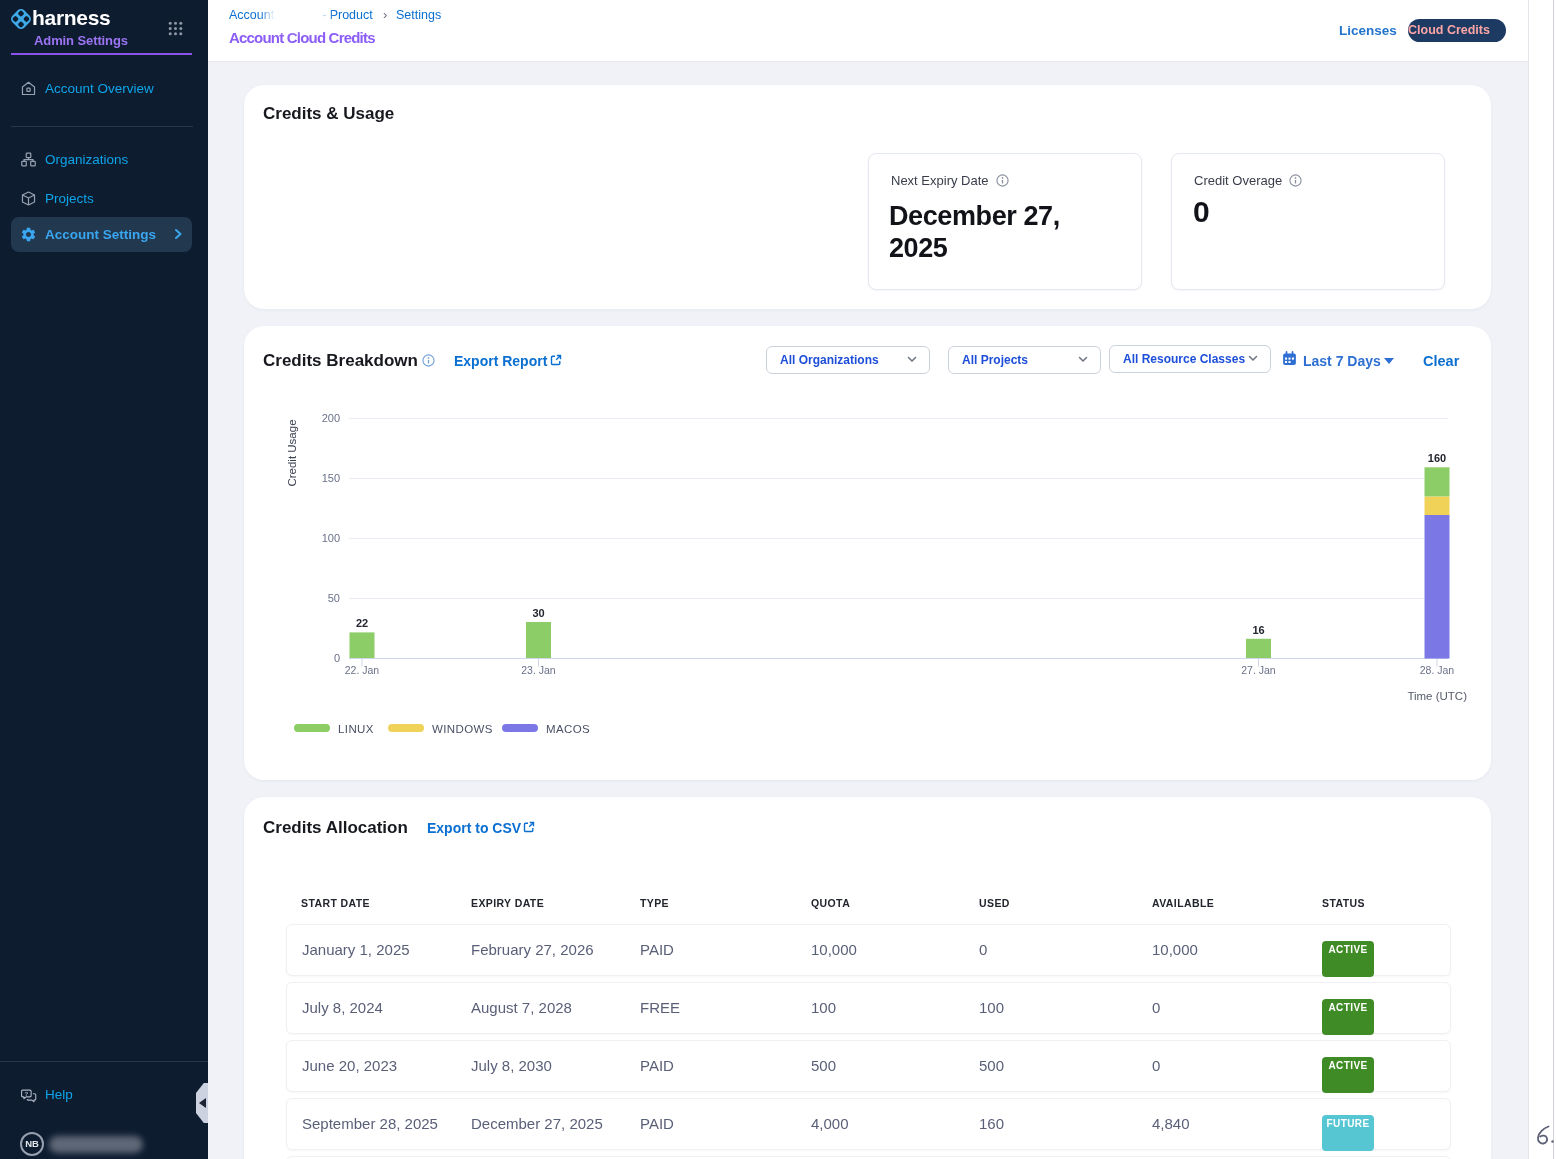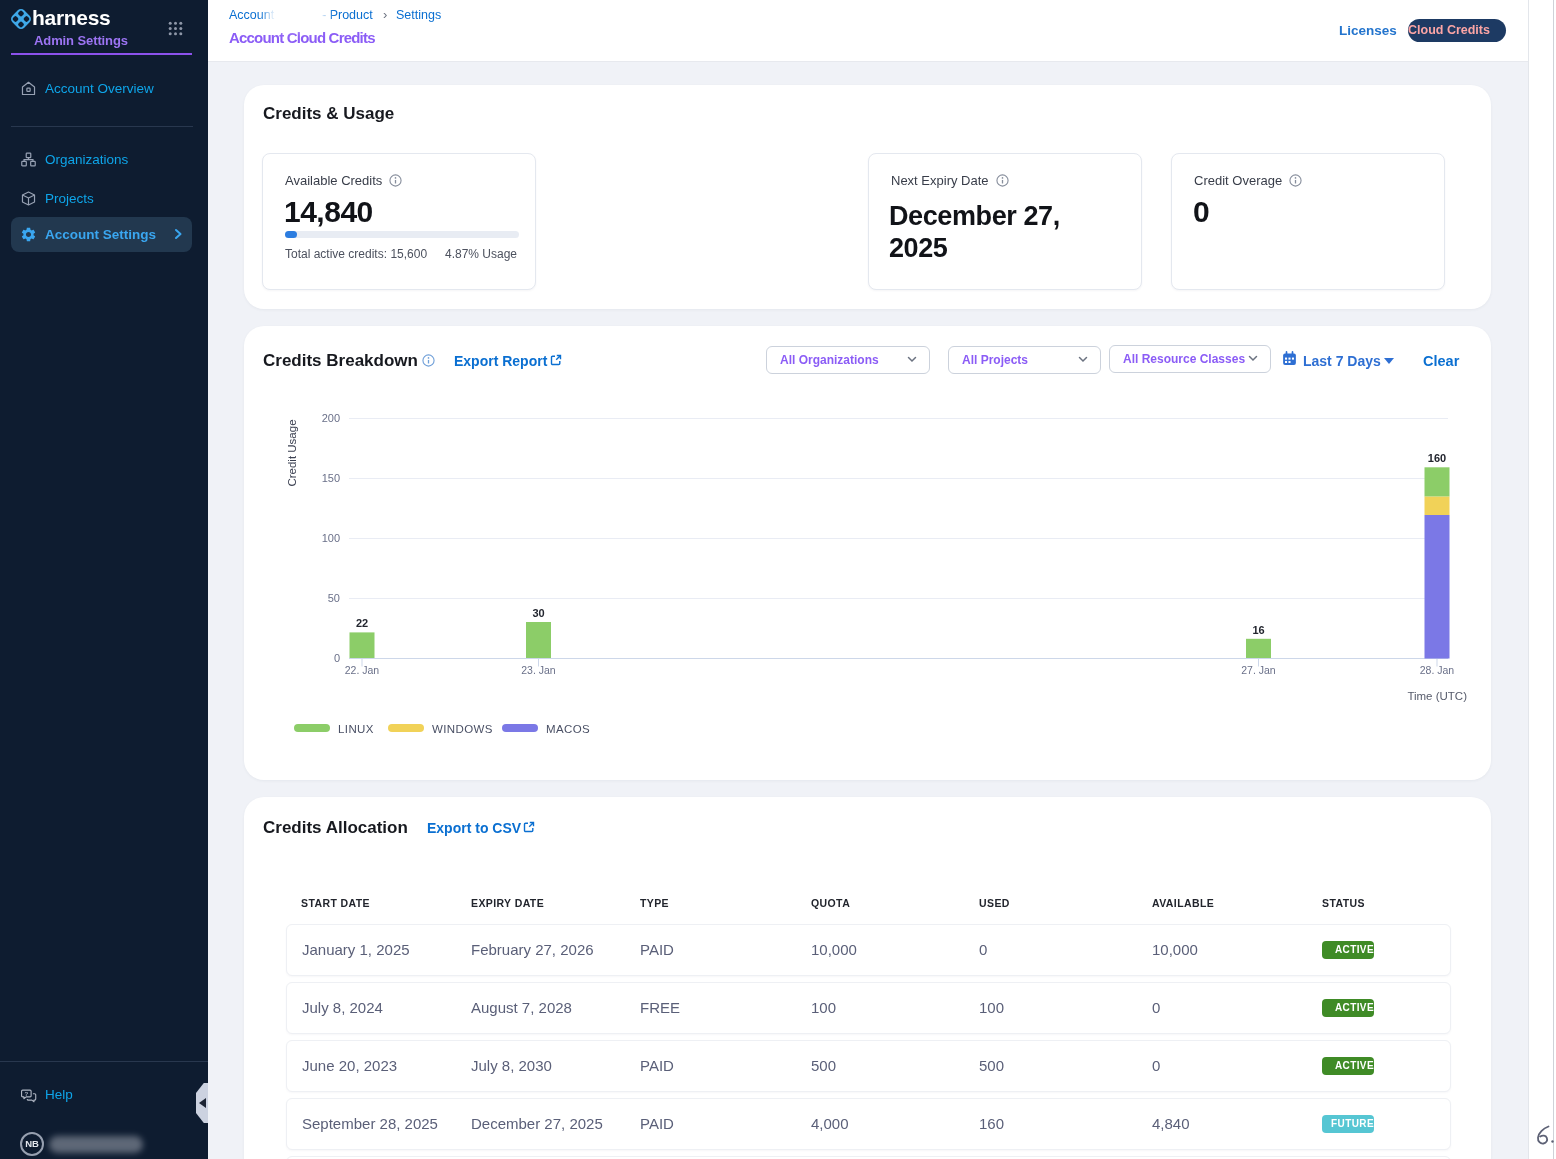--- a/index.html
+++ b/index.html
@@ -18,22 +18,22 @@
 .pill{position:absolute;left:1408px;top:19px;width:98px;height:23px;background:#1d3a63;border-radius:12px;color:#fca5a5;font-size:12.5px;font-weight:700;text-align:left;line-height:23px}
 
 #main{position:absolute;left:208px;top:62px;width:1320px;height:1097px;background:#f0f2f7}
 .card{position:absolute;background:#fff;border-radius:20px;box-shadow:0 1px 3px rgba(50,60,90,.06)}
 .ctitle{font-size:17px;font-weight:700;color:#17191f}
 .stat{position:absolute;width:274px;height:137px;background:#fff;border:1px solid #e4e8ef;border-radius:8px;box-shadow:0 1px 2px rgba(50,60,90,.05)}
 .slabel{position:absolute;left:22px;top:19px;font-size:13px;color:#383d49;font-weight:500;display:flex;align-items:center;gap:7px;white-space:nowrap}
 .snum{position:absolute;left:21px;top:40px;font-size:30px;font-weight:700;color:#111318;letter-spacing:-.5px}
 .ssub{font-size:12px;color:#4c515e}
 .link{color:#0a6fd1;font-weight:700;font-size:14px}
-.selbox{position:absolute;height:28px;border:1px solid #ccd2dc;border-radius:6px;background:#fff;font-size:12px;font-weight:600;color:#8b5cf6}
-.badge{position:absolute;width:52px;height:18px;border-radius:4px;color:#fff;font-size:10px;font-weight:700;text-align:right;line-height:18px;letter-spacing:.4px}
+.selbox{position:absolute;height:28px;border:1px solid #ccd2dc;border-radius:6px;background:#fff;font-size:12px;font-weight:600;color:#1d4ed8}
+.badge{position:absolute;width:52px;height:36px;border-radius:4px;color:#fff;font-size:10px;font-weight:700;text-align:center;line-height:18px;letter-spacing:.4px}
 .rowcard{position:absolute;left:42px;width:1165px;height:52px;background:#fff;border:1px solid #eef0f4;border-radius:6px;box-shadow:0 1px 2px rgba(50,60,90,.04)}
 .cell{position:absolute;font-size:15px;color:#5a5f78;top:16px}
 .th{position:absolute;font-size:10.5px;font-weight:700;color:#22252d;letter-spacing:.4px}
 </style>
 </head>
 <body>
 
 <div id="side">
   <svg class="abs" style="left:9px;top:7px" width="24" height="24" viewBox="0 0 24 24">
     <rect x="3.6" y="3.6" width="16.8" height="16.8" rx="4.6" transform="rotate(45 12 12)" fill="#3fa8e8"></rect>
@@ -112,35 +112,20 @@
   <div class="abs" style="left:58px;top:3px;width:62px;height:26px;background:#fff;border-radius:13px;filter:blur(4px);opacity:.95"></div>
   <div class="abs" style="left:1131px;top:23px;font-size:13.5px;font-weight:600;color:#2374cd">Licenses</div>
 </div>
 <div class="pill">Cloud Credits</div>
 
 <div id="main">
 
   <div class="card" style="left:36px;top:23px;width:1247px;height:224px">
     <div class="abs ctitle" style="left:19px;top:19px">Credits &amp; Usage</div>
 
-    <div class="stat" style="left:18px;top:68px">
-      <div class="slabel">
-          <span>Available Credits</span>
-          <svg width="13" height="13" viewBox="0 0 14 14" fill="none">
-            <circle cx="7" cy="7" r="6" stroke="#878e9c" stroke-width="1.2"></circle>
-            <circle cx="7" cy="4.2" r=".9" fill="#878e9c"></circle>
-            <path d="M7 6.4 V10.2" stroke="#878e9c" stroke-width="1.4"></path>
-          </svg>
-        </div>
-      <div class="snum" style="top:41px">14,840</div>
-      <div class="abs" style="left:22px;top:77px;width:234px;height:7px;background:#e8ecf3;border-radius:3.5px"></div>
-      <div class="abs" style="left:22px;top:77px;width:12px;height:7px;background:#2c7de0;border-radius:3.5px"></div>
-      <div class="abs ssub" style="left:22px;top:93px">Total active credits: 15,600</div>
-      <div class="abs ssub" style="right:18px;top:93px">4.87% Usage</div>
-    </div>
 
 
     <div class="stat" style="left:624px;top:68px">
       <div class="slabel">
           <span>Next Expiry Date</span>
           <svg width="13" height="13" viewBox="0 0 14 14" fill="none">
             <circle cx="7" cy="7" r="6" stroke="#878e9c" stroke-width="1.2"></circle>
             <circle cx="7" cy="4.2" r=".9" fill="#878e9c"></circle>
             <path d="M7 6.4 V10.2" stroke="#878e9c" stroke-width="1.4"></path>
           </svg>

